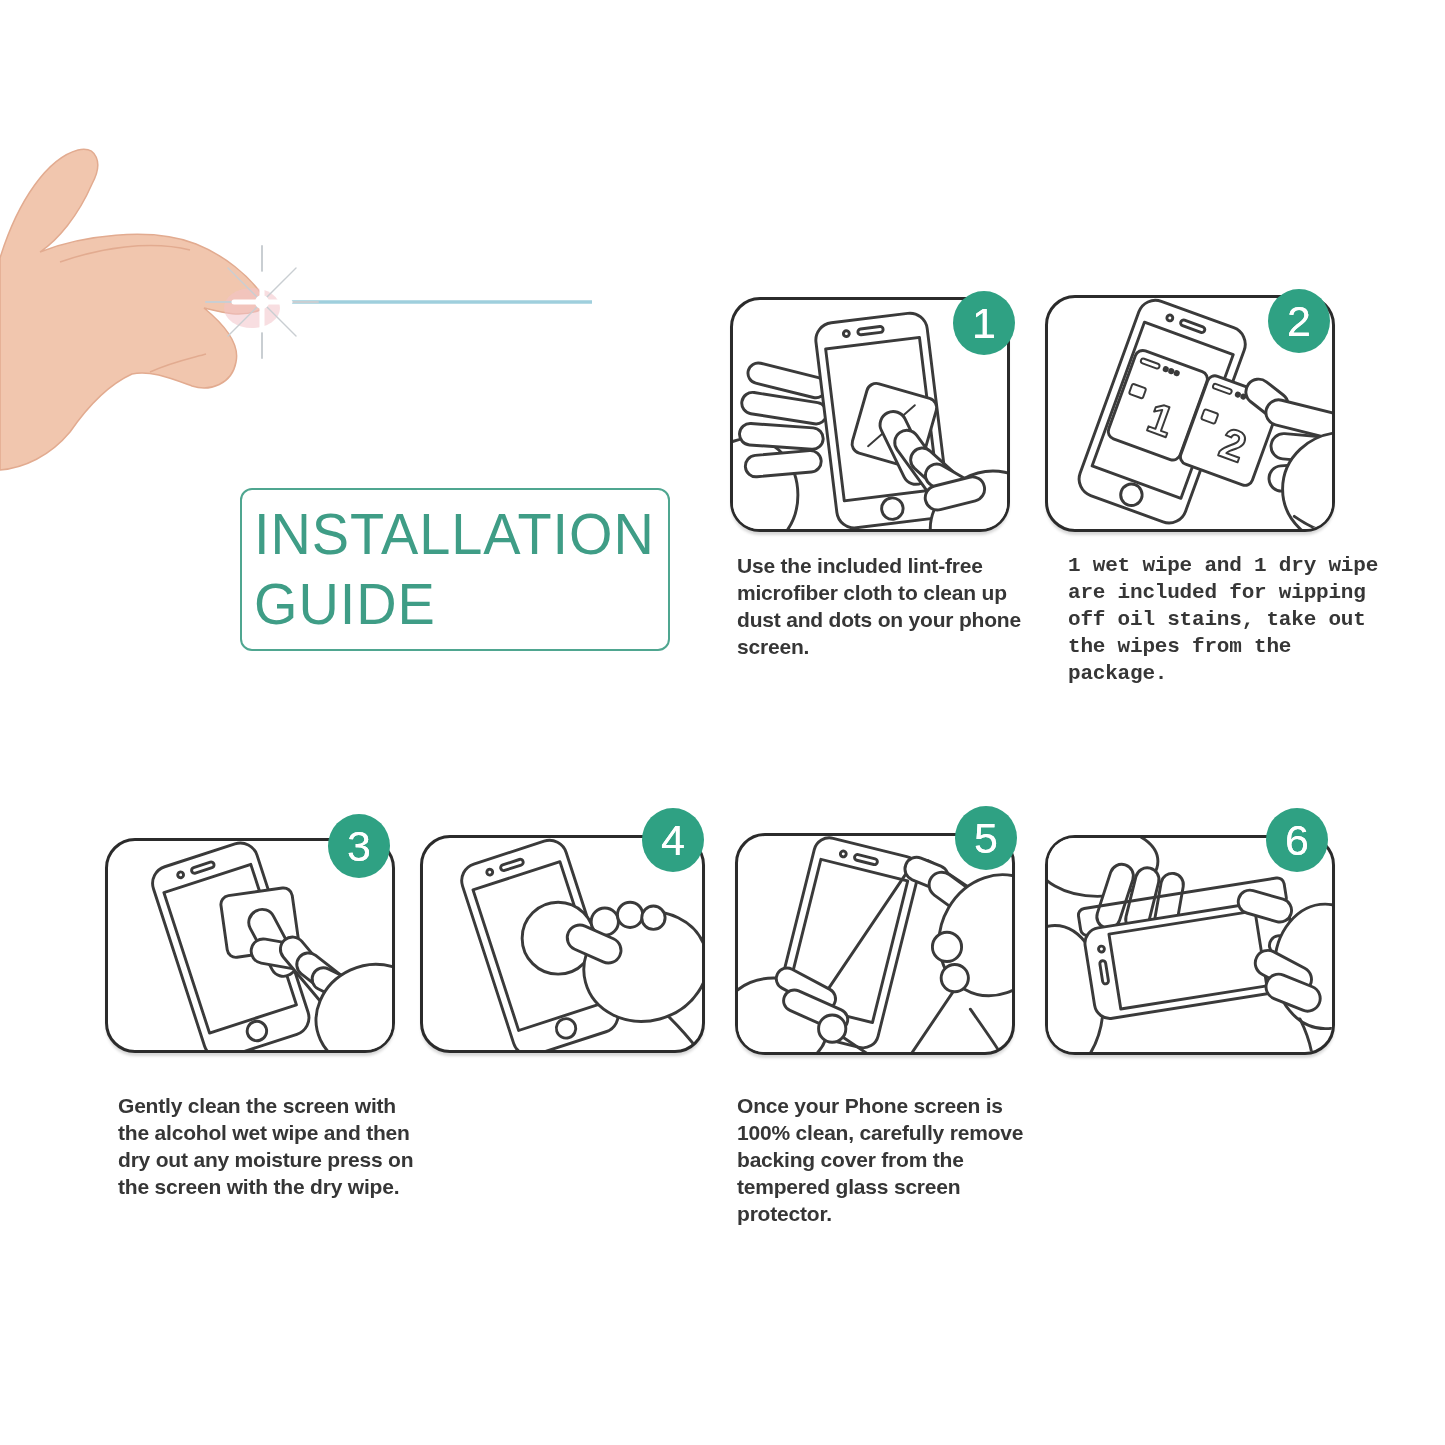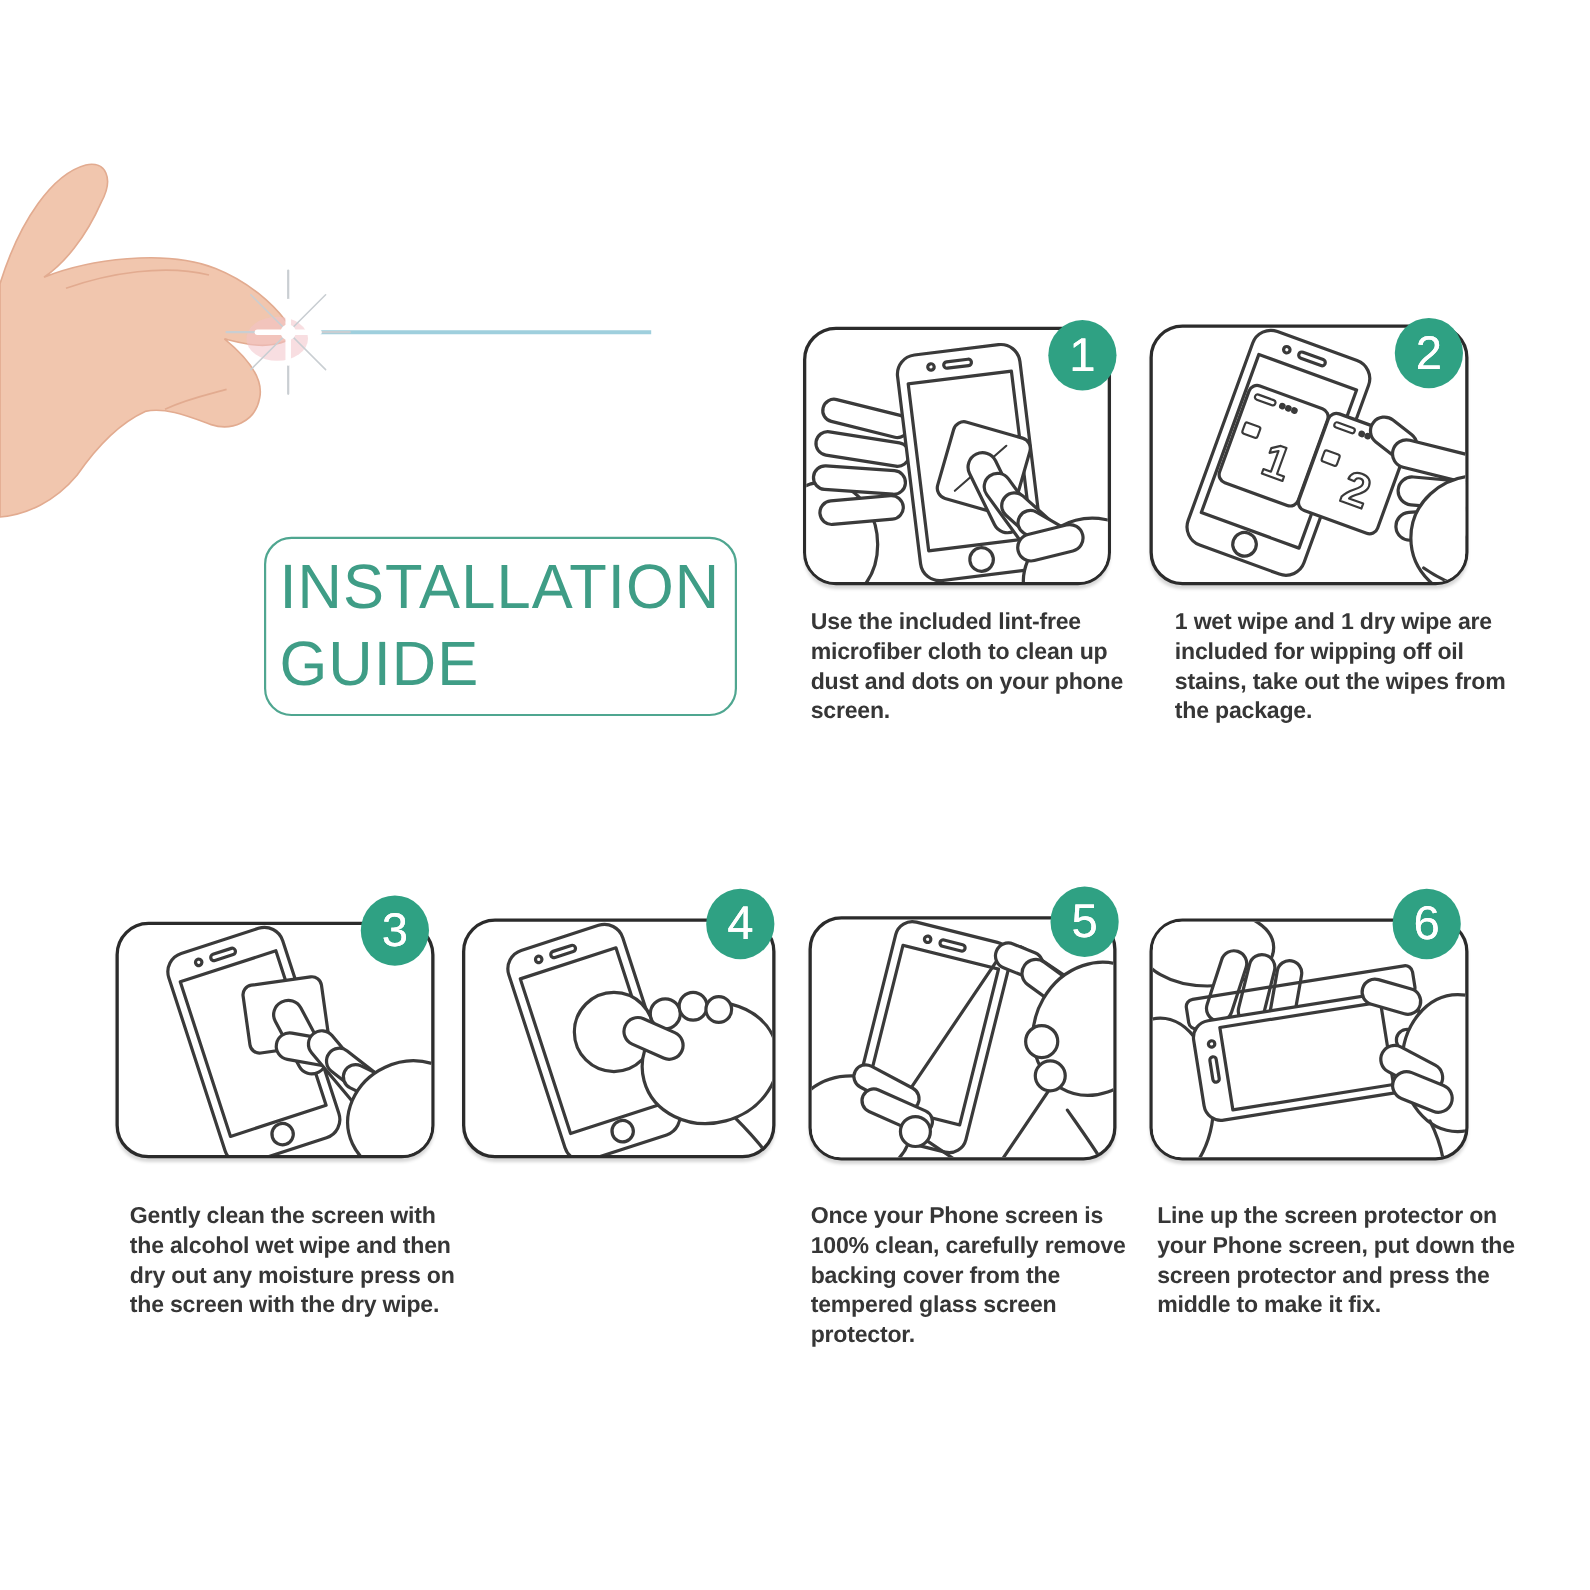--- a/index.html
+++ b/index.html
@@ -16,21 +16,21 @@
   }
   *{box-sizing:border-box;margin:0;padding:0;}
   html,body{background:#fff;}
   body{font-family:"Liberation Sans", sans-serif;}
   #page{position:relative;width:1445px;height:1445px;background:#ffffff;overflow:hidden;}
 
   .hero{position:absolute;left:0;top:140px;width:640px;height:340px;}
 
   .title-box{
     position:absolute;left:240px;top:488px;width:430px;height:163px;
-    border:2px solid var(--border-teal);border-radius:25px;
+    border:2px solid var(--border-teal);border-radius:12px;
     padding:10px 0 0 12px;
   }
   .title-line{
     color:var(--title-teal);
     font-size:57px;font-weight:400;letter-spacing:1px;line-height:1.22;
     transform-origin:left center;transform:scaleX(.98);
     white-space:nowrap;
   }
 
   .panel{
@@ -46,21 +46,21 @@
     display:flex;align-items:center;justify-content:center;
     font-size:43px;font-weight:400;line-height:1;
     text-shadow:0 0 0 #fff;
   }
 
   .step-text{
     position:absolute;color:var(--text-dark);
     font-size:21px;font-weight:700;line-height:27px;letter-spacing:-0.2px;
   }
   .t1{left:737px;top:552px;width:310px;}
-  .t2{left:1068px;top:552px;width:312px;}
+  .t2{left:1068px;top:552px;width:312px;font-family:Liberation Mono, monospace;}
   .t3{left:118px;top:1092px;width:302px;}
   .t4{left:424px;top:1092px;width:318px;}
   .t5{left:737px;top:1092px;width:322px;}
   .t6{left:1052px;top:1092px;width:332px;}
 
   .lineart{fill:none;stroke:currentColor;stroke-width:3;stroke-linecap:round;stroke-linejoin:round;}
   .lineart .fw{fill:#ffffff;}
   .packet-num{font-family:"Liberation Sans", sans-serif;font-size:44px;font-weight:700;
     fill:#ffffff;stroke:currentColor;stroke-width:2;}
 </style>
@@ -262,15 +262,14 @@
       <g>
         <rect class="fw" x="194" y="58" width="56" height="24" rx="12" transform="rotate(16 222 70)"></rect>
         <ellipse class="fw" cx="284" cy="132" rx="52" ry="64"></ellipse>
         <rect class="fw" x="228" y="106" width="26" height="62" rx="13" transform="rotate(-62 241 137)"></rect>
         <rect class="fw" x="238" y="130" width="26" height="58" rx="13" transform="rotate(-68 251 159)"></rect>
         <path d="M258 186 C264 198 268 210 270 220"></path>
       </g>
     </svg>
   </div>
   <div class="badge" style="left:1266px;top:808px">6</div>
-  <div class="step-text t6">Line up the screen protector on your Phone screen, put down the screen protector and press the middle to make it fix.</div>
 
 </div>
 
 </body></html>

